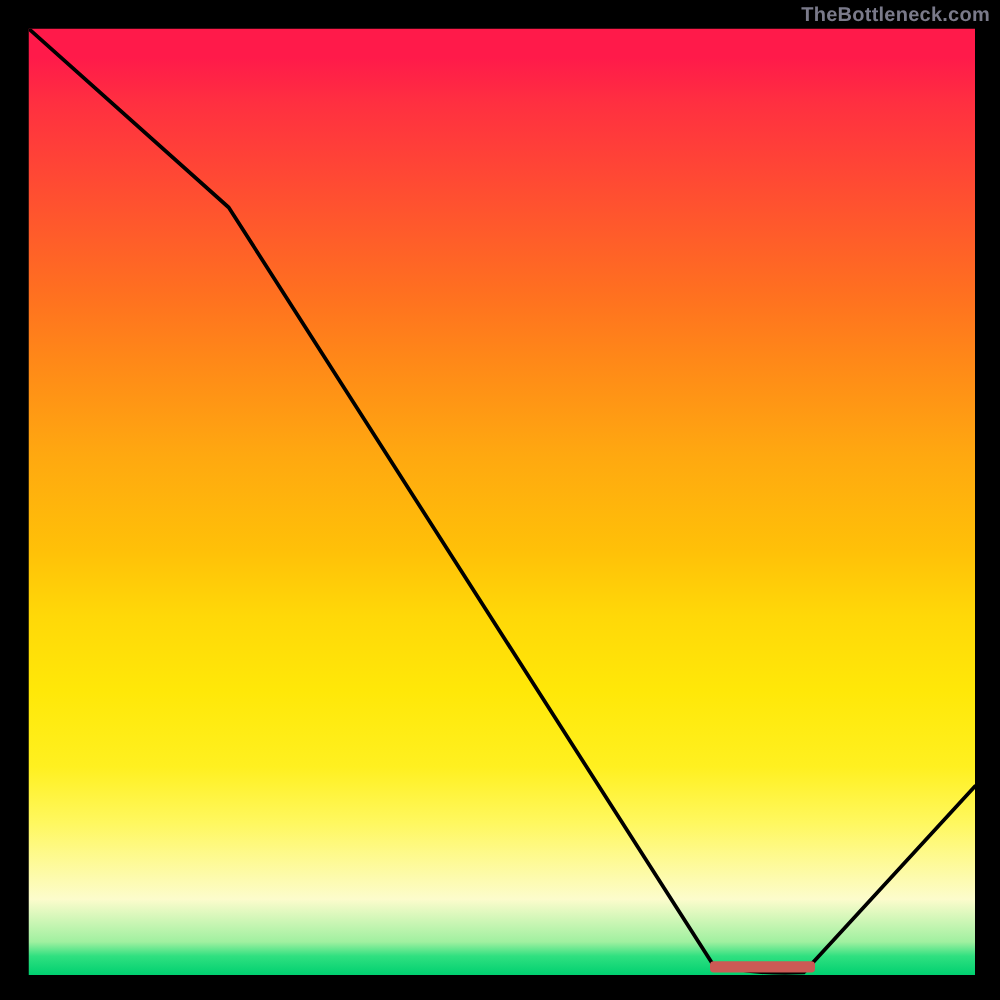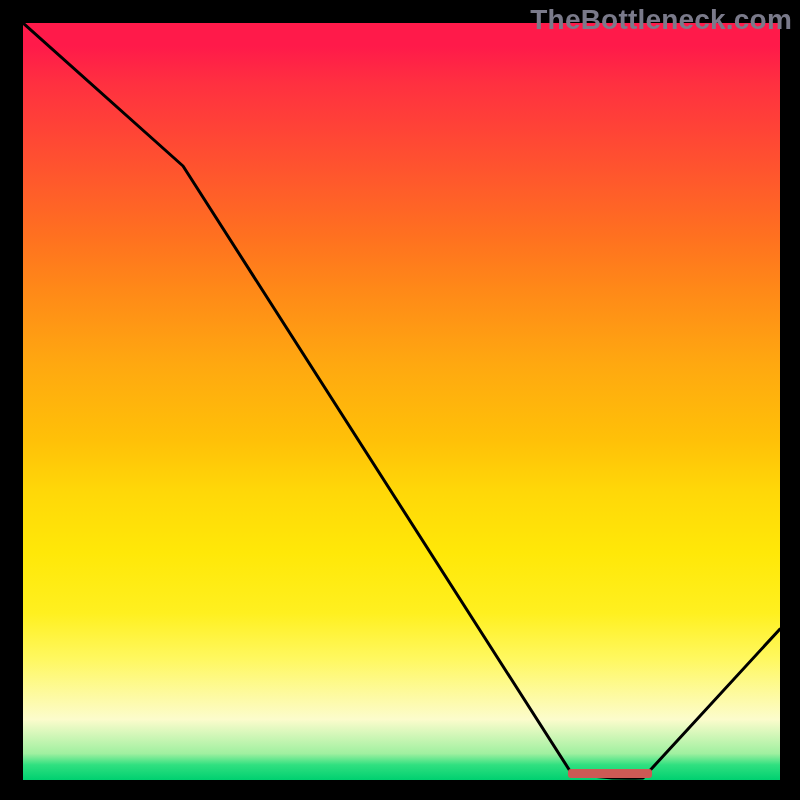--- a/index.html
+++ b/index.html
@@ -27,21 +27,21 @@
       #a0f0a0 96.5%,
       #30e080 98%,
       #00d070 100%);
   }
   .watermark {
     position: absolute;
     top: 4px;
     right: 8px;
     color: #7a7a8a;
     font-family: Arial, Helvetica, sans-serif;
-    font-size: 28px;
+    font-size: 16px;
     font-weight: bold;
     letter-spacing: 0.2px;
     z-index: 10;
   }
   svg.curve {
     position: absolute;
     left: 23px;
     top: 23px;
     width: 757px;
     height: 757px;

